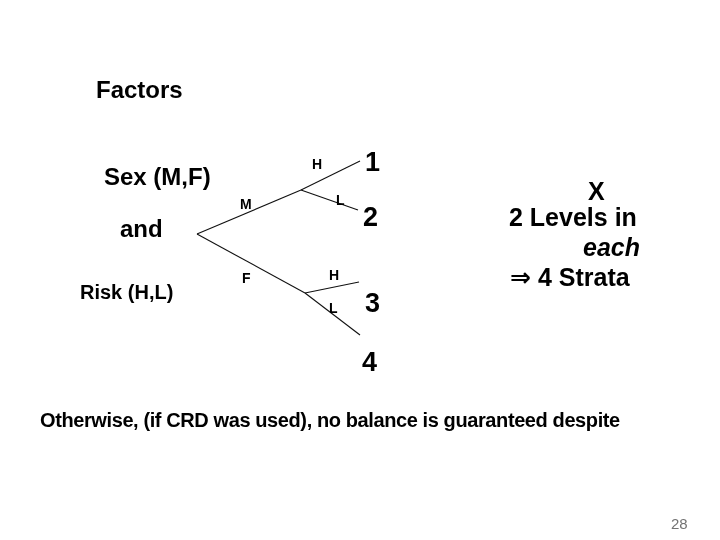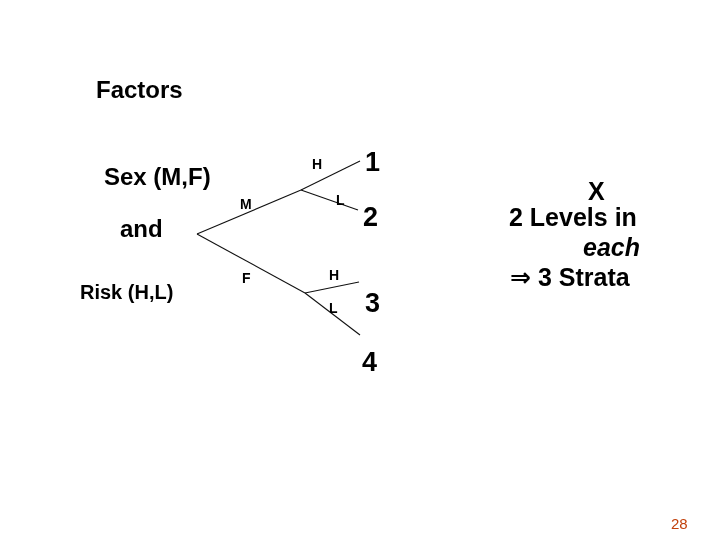--- a/index.html
+++ b/index.html
@@ -58,21 +58,21 @@
     letter-spacing: -0.4px;
     white-space: nowrap;
   }
 
   .page-number {
     position: absolute;
     left: 671px;
     top: 516px;
     font-size: 15px;
     font-weight: normal;
-    color: #c2410c;
+    color: #737373;
     line-height: 1;
   }
 </style>
 </head>
 <body>
 
 <div class="slide">
 
   <div class="abs title">Factors</div>
 
@@ -98,21 +98,22 @@
 
   <div class="abs stratum-num num-1">1</div>
   <div class="abs stratum-num num-2">2</div>
   <div class="abs stratum-num num-3">3</div>
   <div class="abs stratum-num num-4">4</div>
 
   <div class="abs summary-line sum-2">X</div>
   <div class="abs summary-line sum-3">2 Levels in</div>
   <div class="abs summary-line sum-4">each</div>
   <div class="abs summary-line sum-5">
-    <span class="arrow">⇒</span><span>3 Strata</span>
+    <span class="arrow">⇒</span><span>4 Strata</span>
   </div>
 
   <div class="footer">
+    <div>Otherwise, (if CRD was used), no balance is guaranteed despite</div>
   </div>
 
   <div class="page-number">28</div>
 
 </div>
 
 </body></html>

